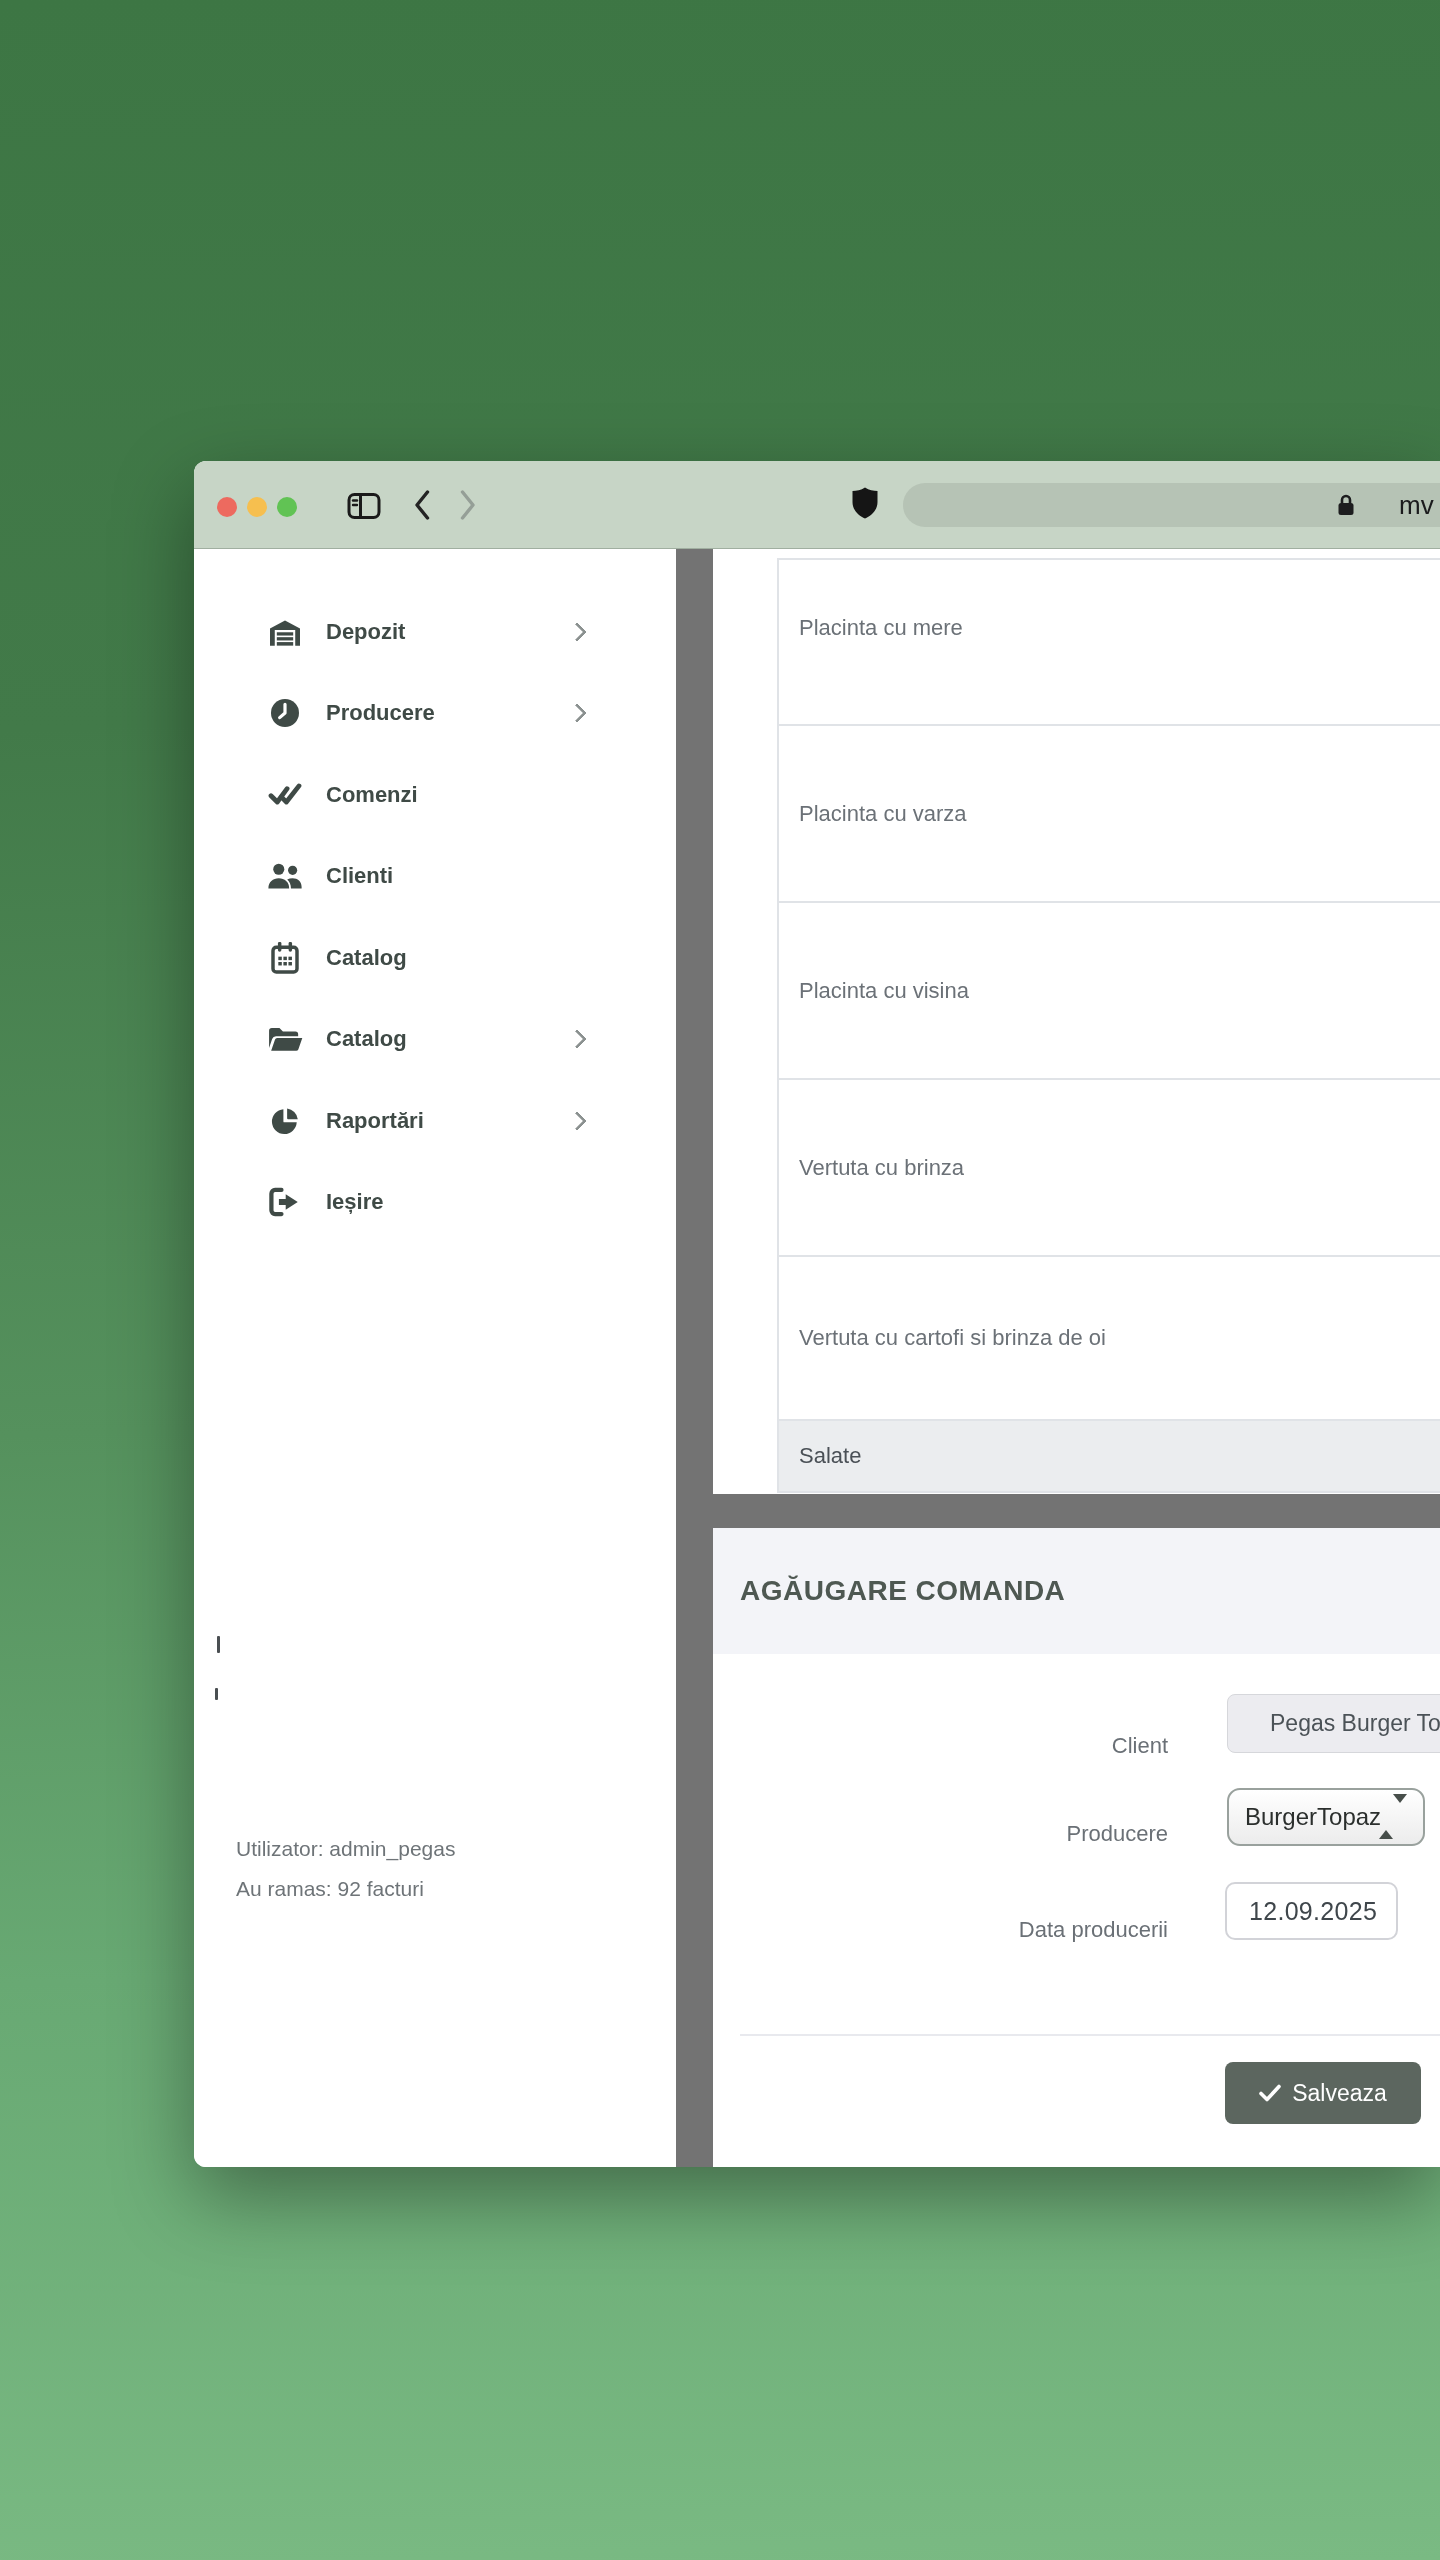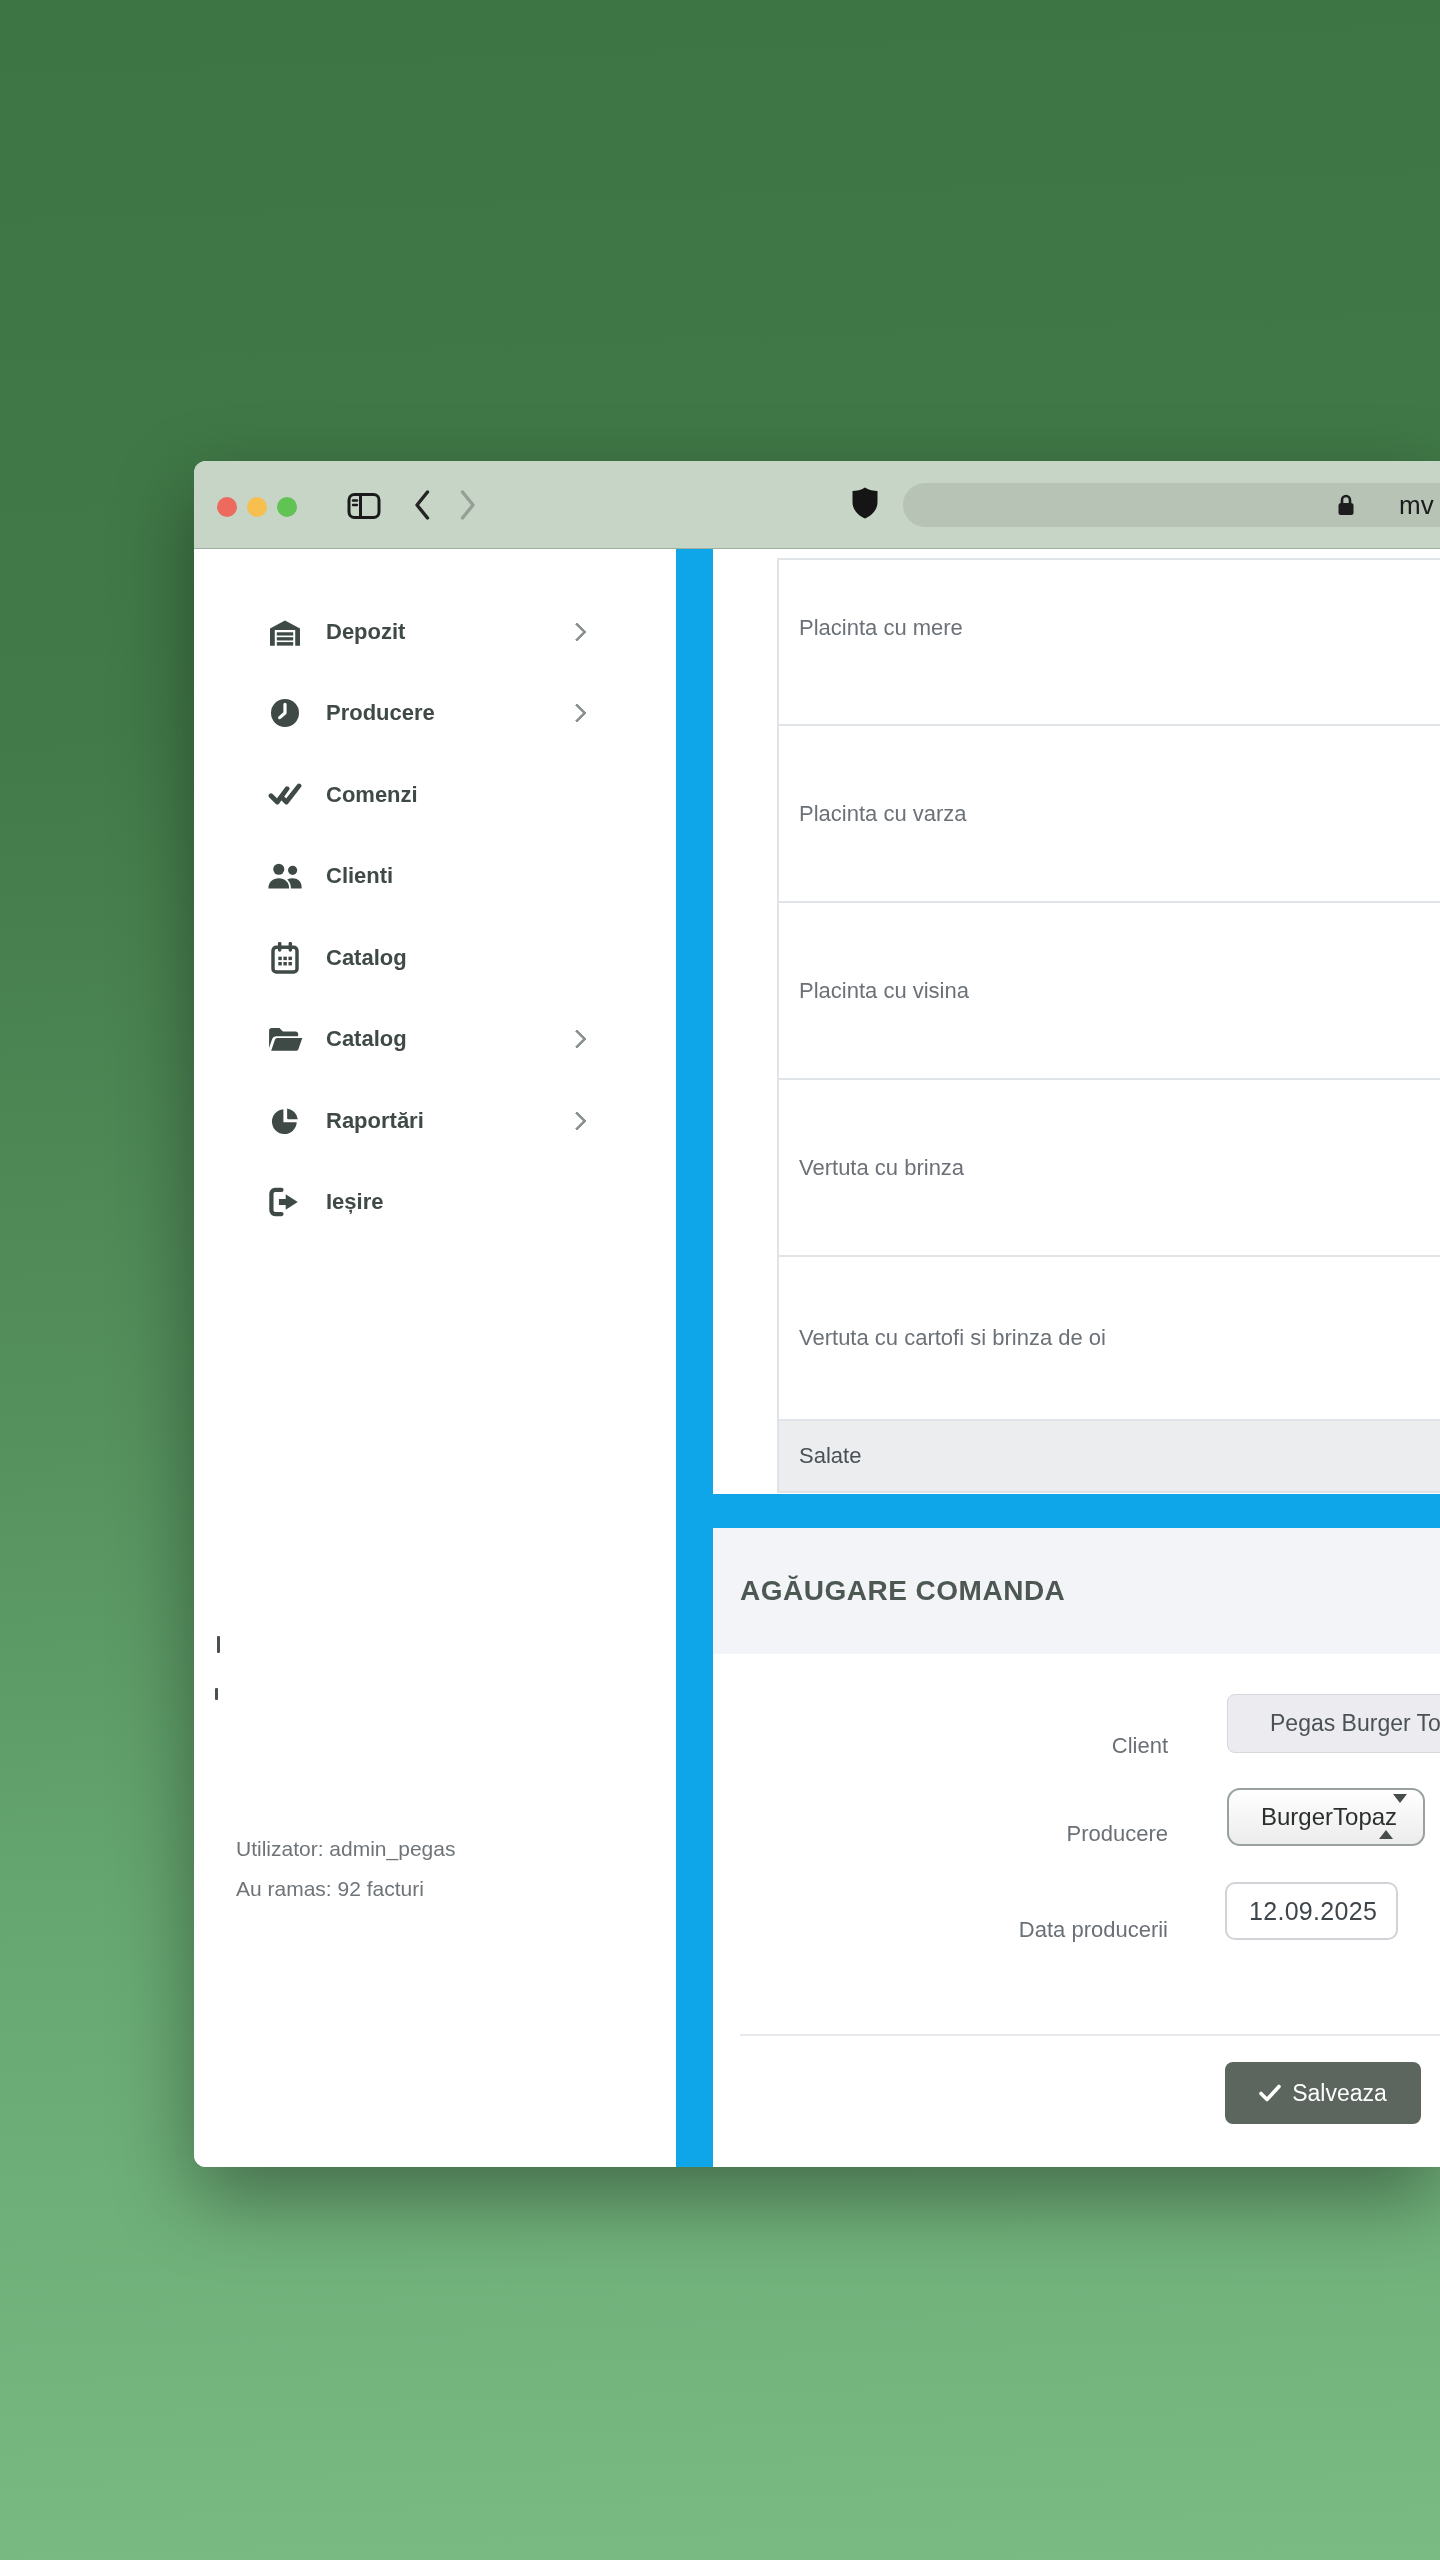--- a/index.html
+++ b/index.html
@@ -30,21 +30,21 @@
     position:absolute;left:709px;top:22px;width:620px;height:44px;
     border-radius:22px;background:#b6c3b5;
   }
   .addr .lock{position:absolute;left:433px;top:10px;}
   .addr .url{
     position:absolute;left:496px;top:7px;font-size:26px;font-weight:500;color:#1b1b1d;
   }
   
   .wbody{display:flex;height:1619px;}
   .sidebar{position:relative;width:482px;background:#ffffff;flex:none;}
-  .content{position:relative;flex:1;background:#0ea5e9;overflow:hidden;}
+  .content{position:relative;flex:1;background:#737373;overflow:hidden;}
   
   .menu{position:absolute;left:0;top:42px;width:100%;}
   .mitem{position:relative;height:81.5px;display:flex;align-items:center;cursor:pointer;}
   .mitem .ico{position:absolute;left:72px;width:38px;height:38px;display:flex;align-items:center;justify-content:center;}
   .mitem .lbl{position:absolute;left:132px;font-size:22px;font-weight:bold;color:#3f4a46;}
   .chev{
     position:absolute;right:92px;top:50%;width:11px;height:11px;
     border-top:3px solid #8b9190;border-right:3px solid #8b9190;border-radius:1px;
     transform:translateY(-50%) rotate(45deg);
   }
@@ -80,21 +80,21 @@
   .client-btn{
     position:absolute;left:514px;top:40px;width:330px;height:59px;
     background:#ececf0;border:1px solid #d6d7db;border-radius:8px;
     font-family:inherit;font-size:23px;color:#4b5257;text-align:left;padding:0 0 0 42px;
     cursor:pointer;
   }
   .uselect{
     position:absolute;left:514px;top:134px;width:198px;height:58px;box-sizing:border-box;
     background:linear-gradient(#ffffff,#ececec);
     border:2px solid #99a19d;border-radius:13px;
-    display:flex;align-items:center;padding-left:32px;
+    display:flex;align-items:center;padding-left:16px;
     font-size:24px;color:#2b2f2d;cursor:pointer;
   }
   .uselect .arrows{position:absolute;right:16px;top:50%;transform:translateY(-50%);}
   .uselect .arrows .up{width:0;height:0;border-left:7px solid transparent;border-right:7px solid transparent;border-bottom:9px solid #474e4a;margin-bottom:4px;}
   .uselect .arrows .down{width:0;height:0;border-left:7px solid transparent;border-right:7px solid transparent;border-top:9px solid #474e4a;}
   .date-input{
     position:absolute;left:512px;top:228px;width:173px;height:58px;box-sizing:border-box;
     background:#fff;border:2px solid #d2d3d8;border-radius:10px;
     font-family:inherit;font-size:25px;color:#3f464b;letter-spacing:.3px;padding-left:22px;
   }

